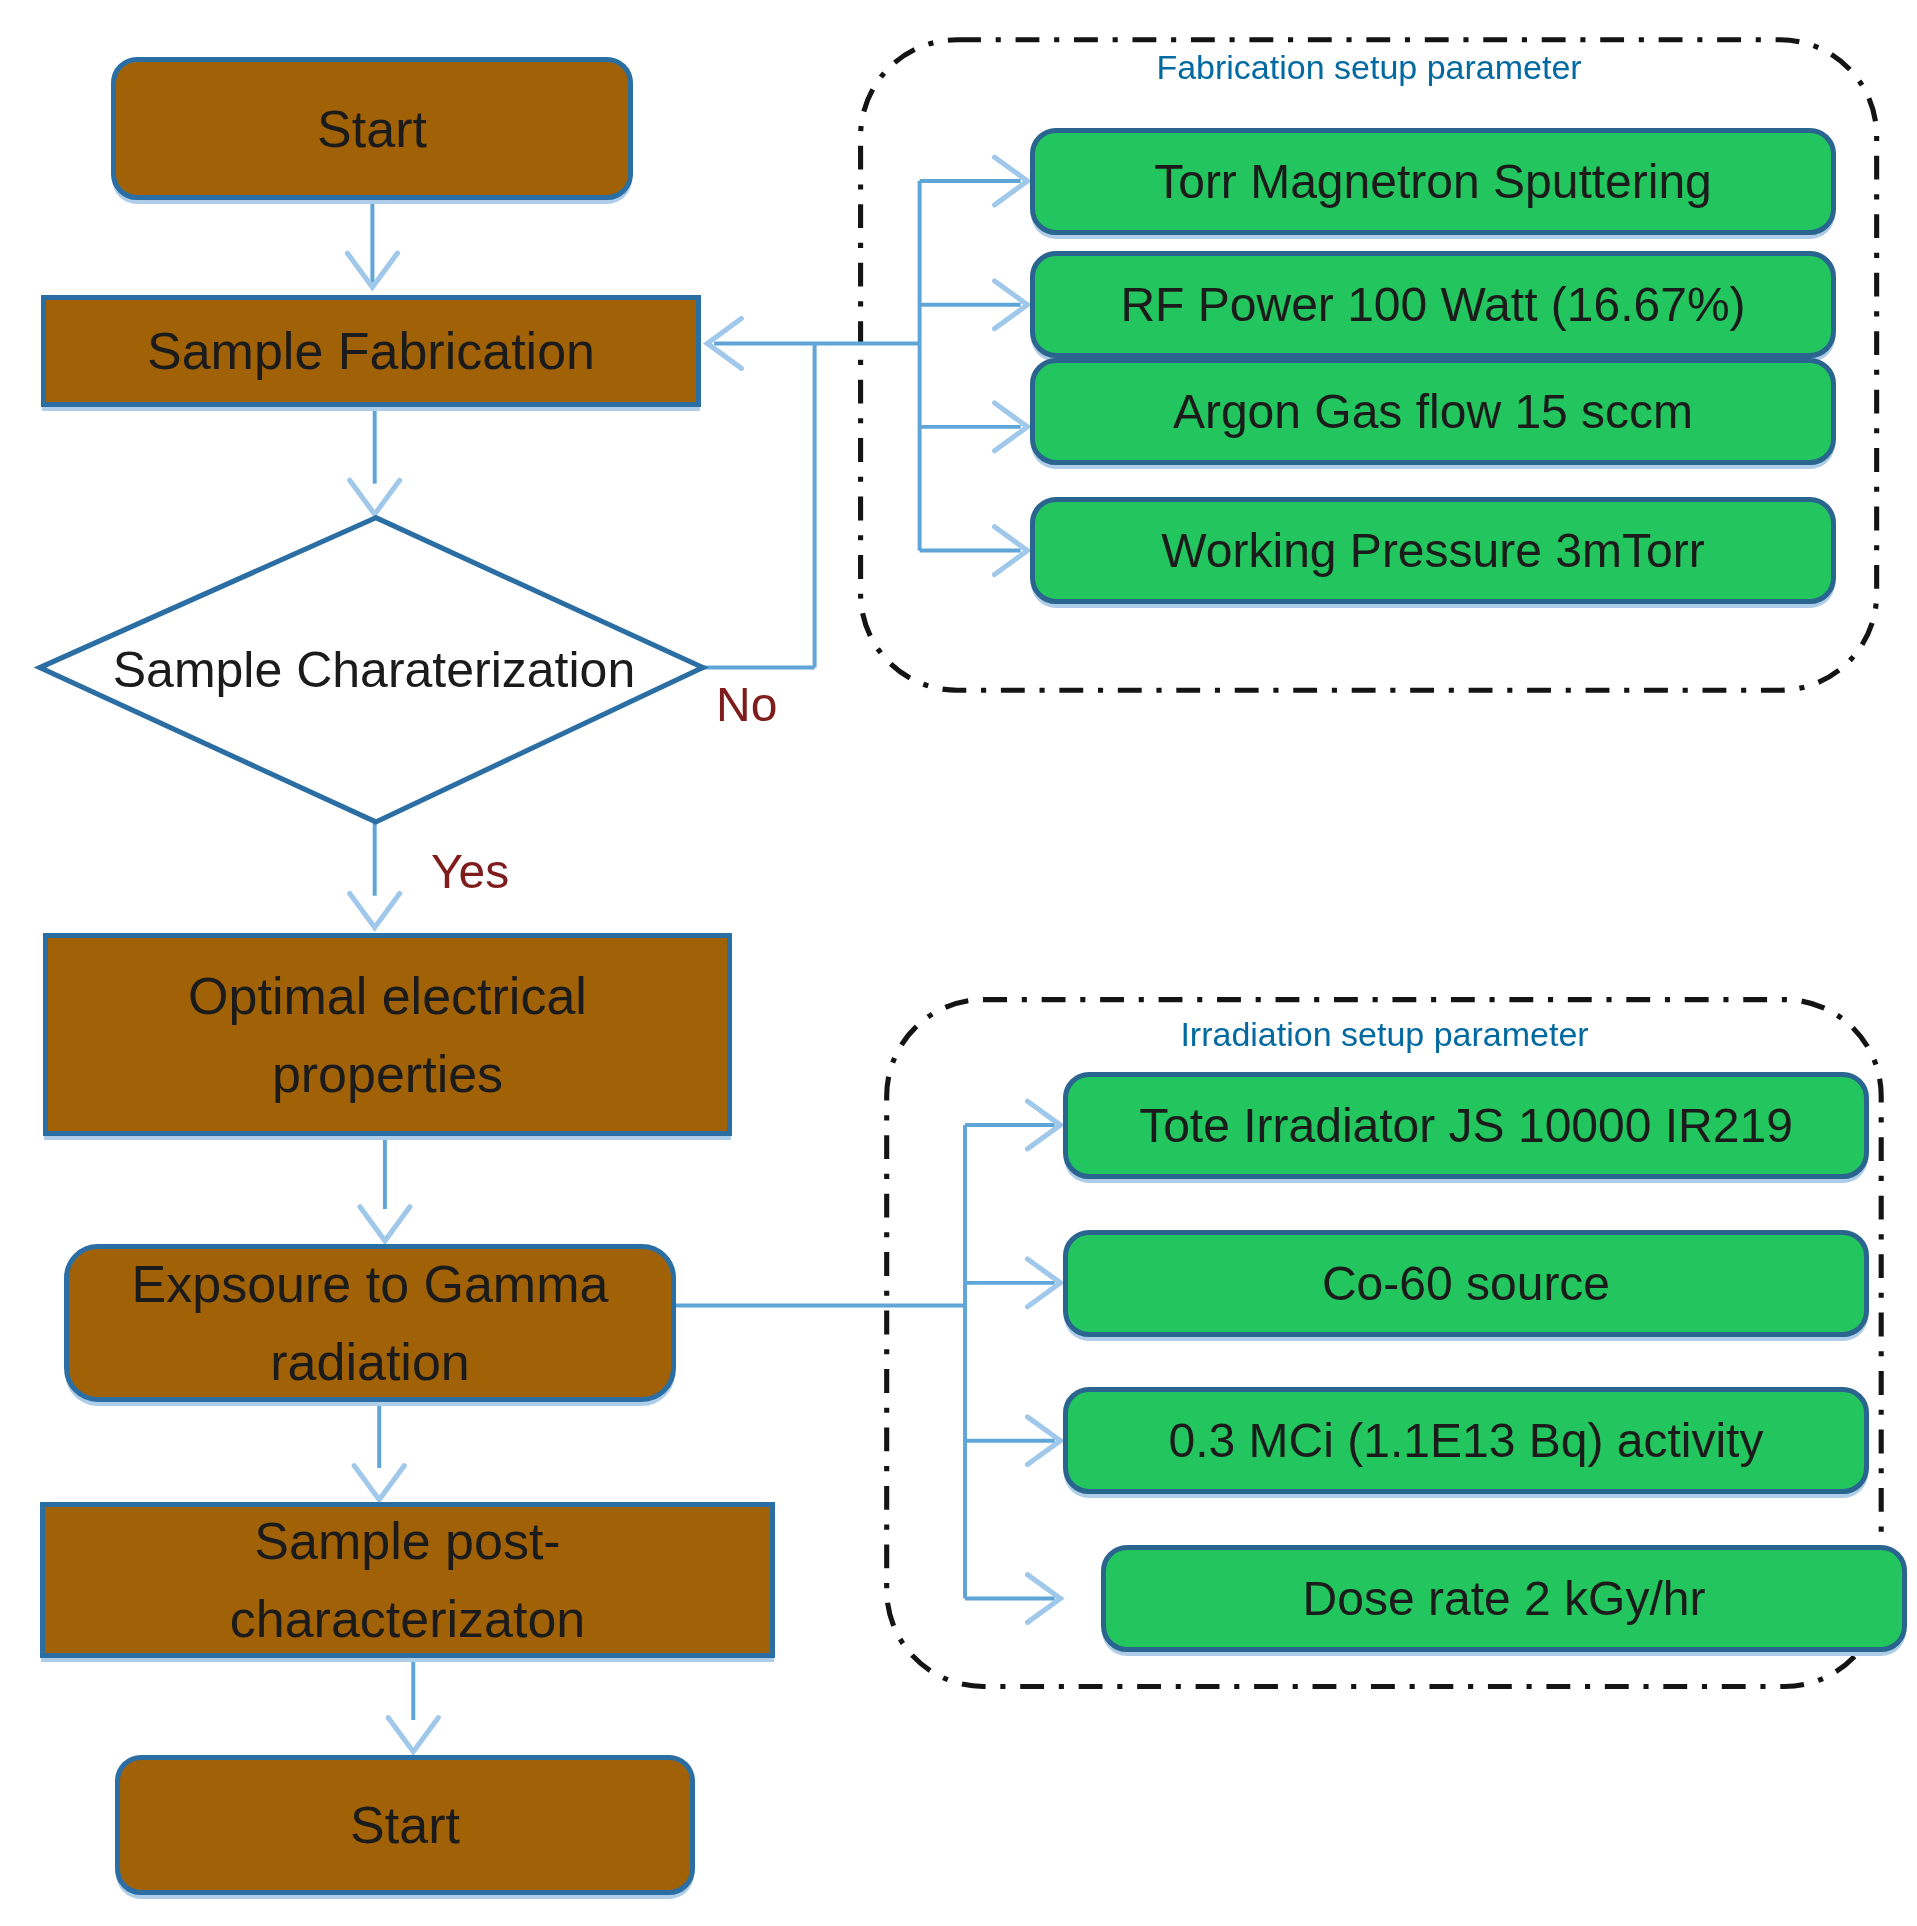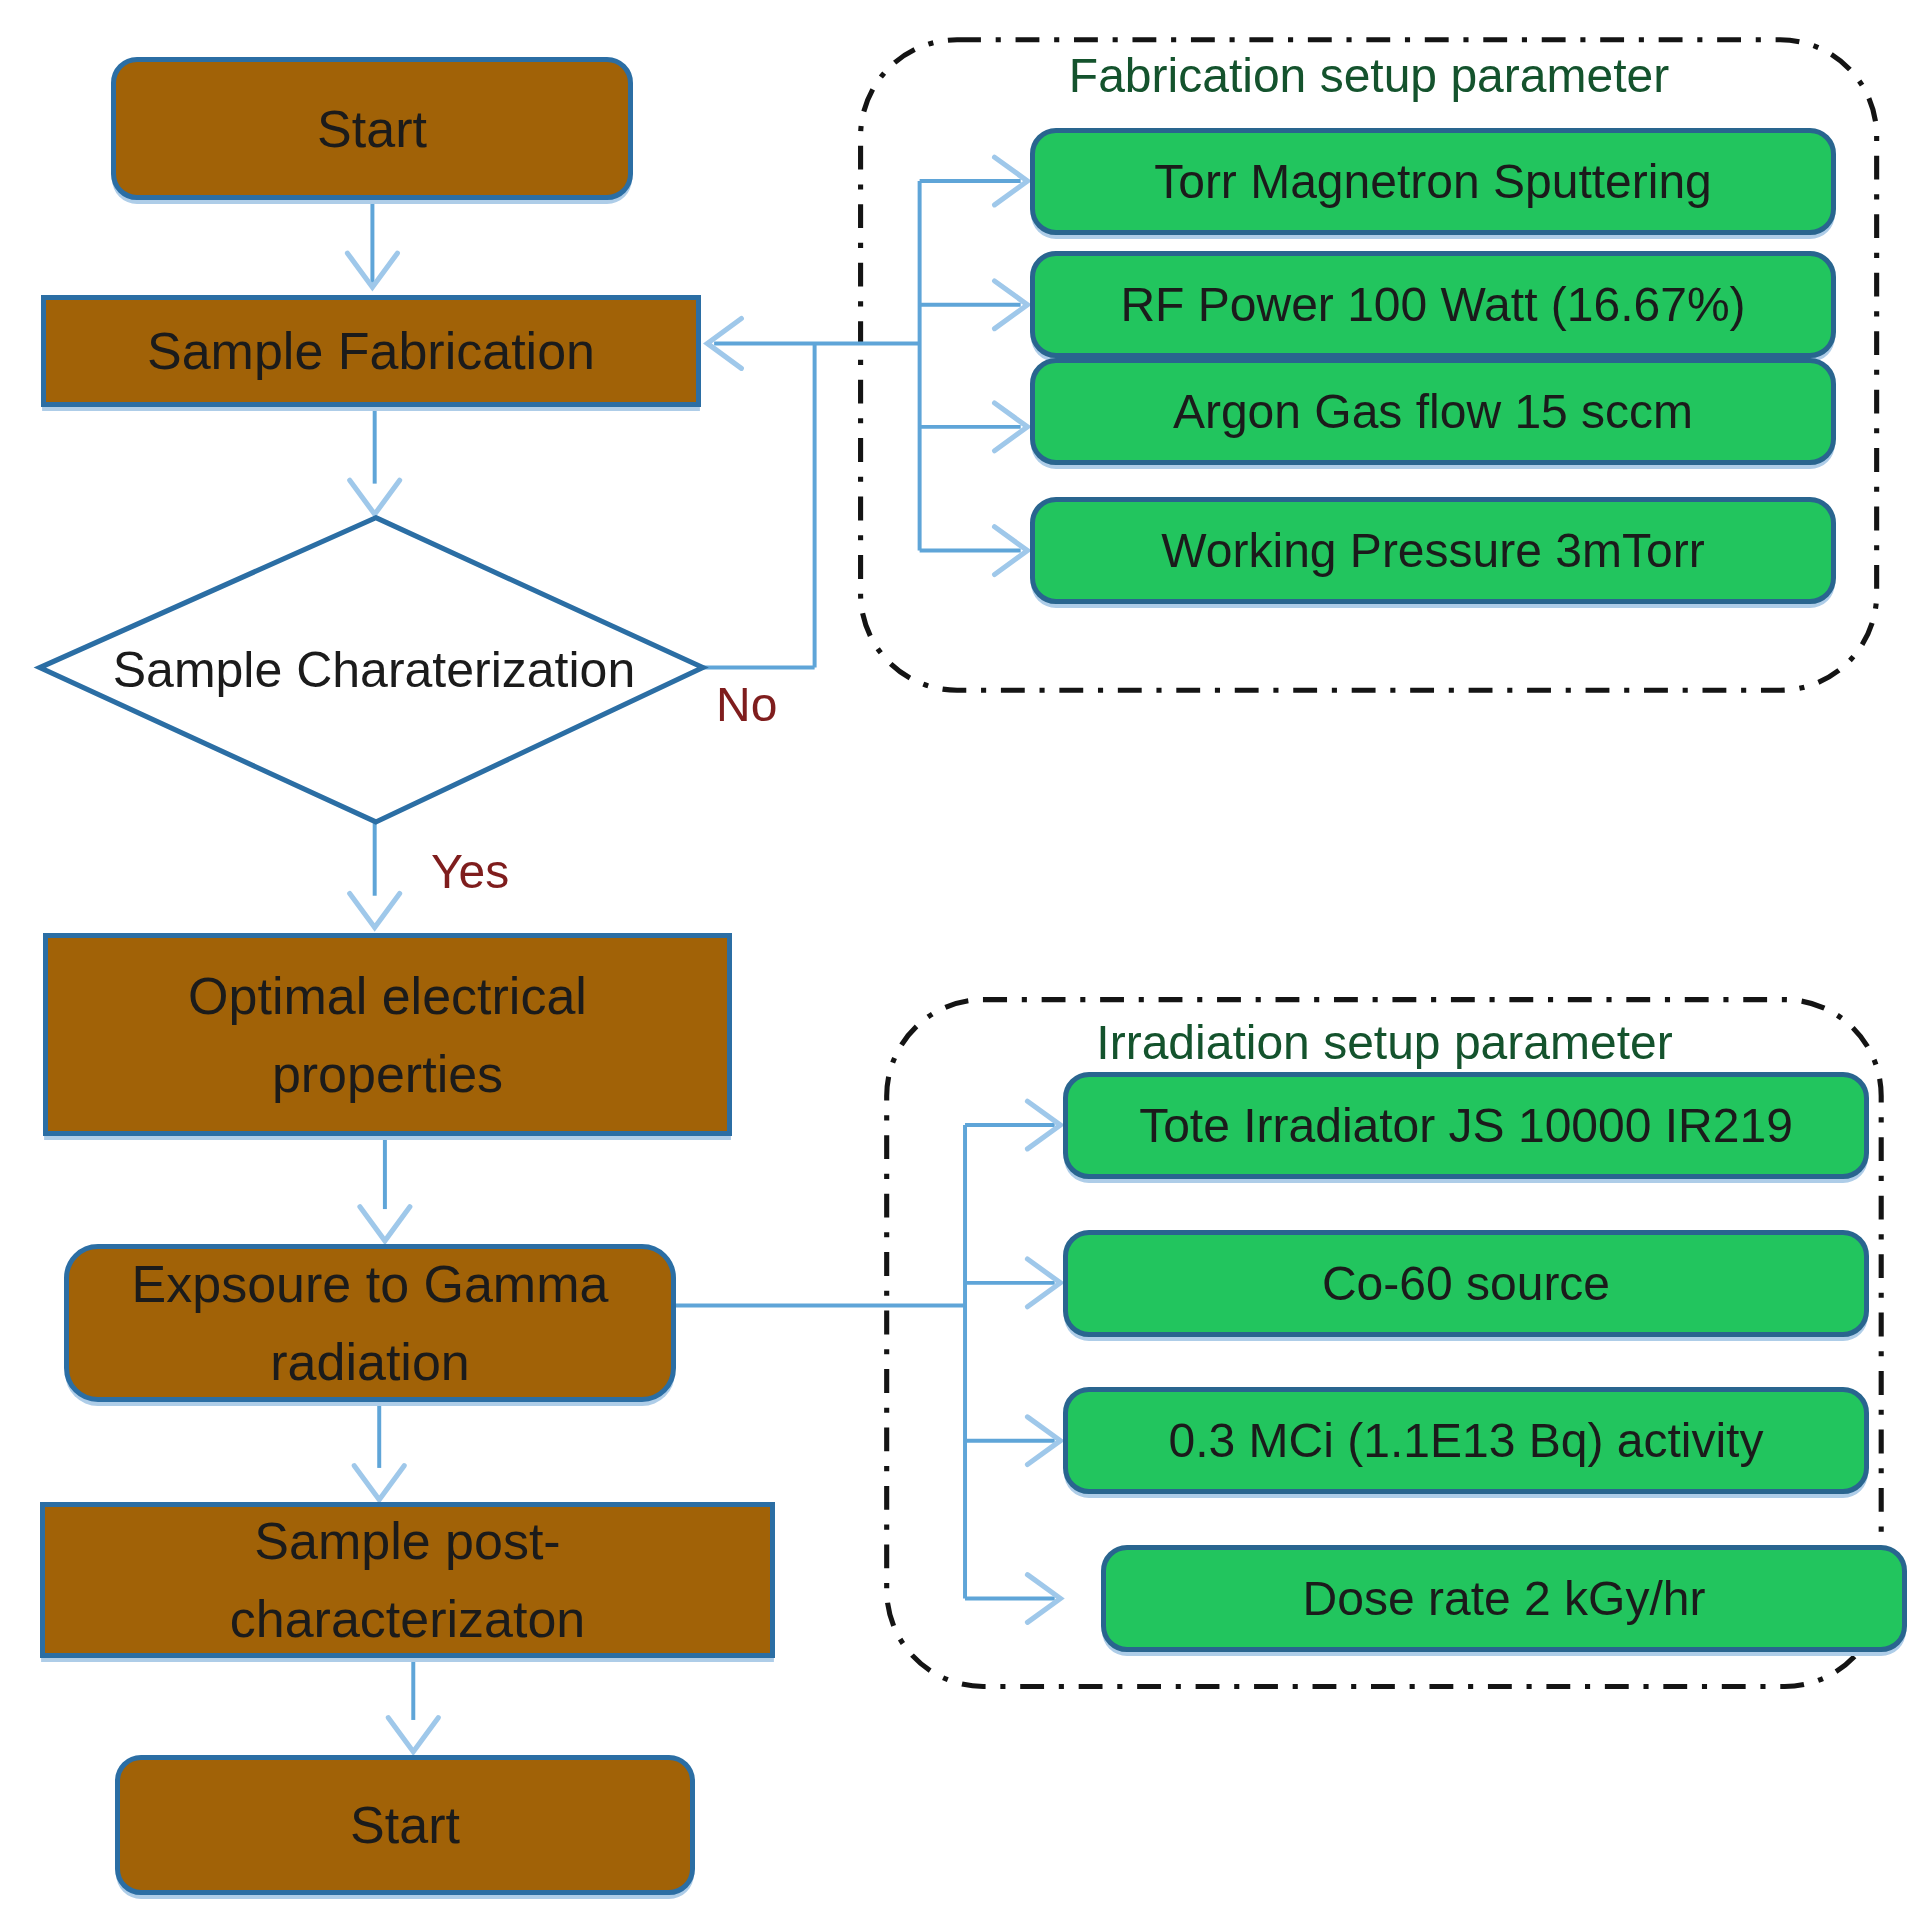--- a/index.html
+++ b/index.html
@@ -35,21 +35,21 @@
     position:absolute;left:62px;top:636px;width:624px;height:68px;
     display:flex;align-items:center;justify-content:center;
     font-size:50px;white-space:nowrap;
   }
   .flow-label{
     position:absolute;font-size:48px;color:#7f1d1d;white-space:nowrap;
   }
   #lbl-no {left:716px;top:677px;}
   #lbl-yes{left:431px; top:844px;}
   .panel-title{
-    position:absolute;text-align:center;font-size:48px;color:#14532d;white-space:nowrap;
+    position:absolute;text-align:center;font-size:34px;color:#0369a1;white-space:nowrap;
   }
   #fab-title{left:861px;top:48px;  width:1016px;}
   #irr-title{left:887px;top:1015px;width:995px;}
   .param{
     position:absolute;
     display:flex;align-items:center;justify-content:center;
     background:#22c55e;
     border:5.1px solid #29658f;
     border-radius:26px;
     box-sizing:border-box;

